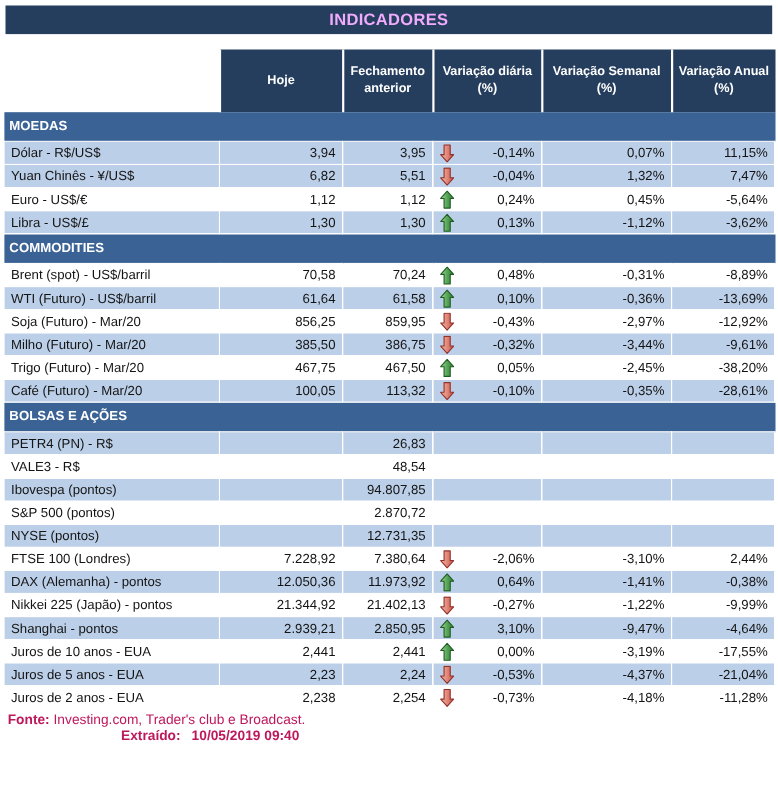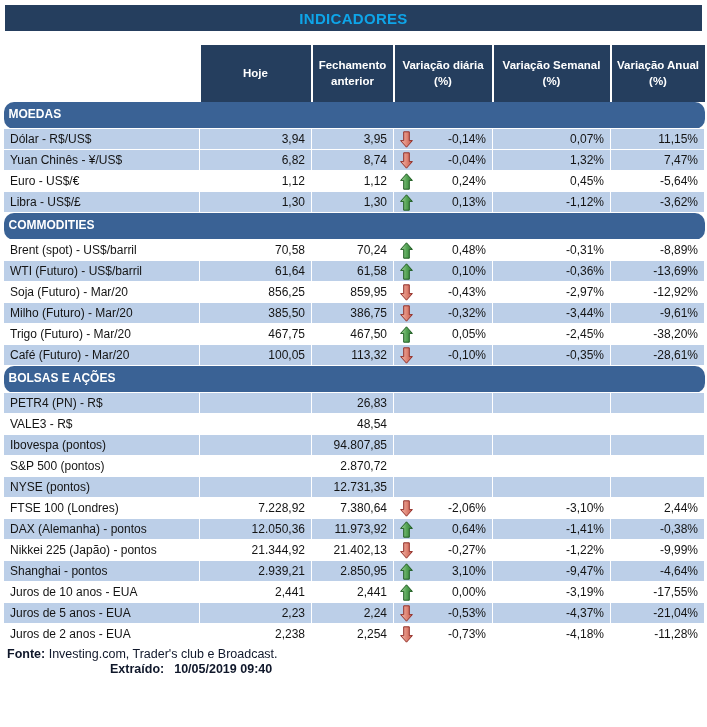--- a/index.html
+++ b/index.html
@@ -13,21 +13,21 @@
     width: 707px;
     height: 727px;
     box-sizing: border-box;
     padding: 5px 3px 0 3px;
     overflow: hidden;
   }
   .title-bar {
     margin: 0 2px 14px 2px;
     height: 26px;
     background: var(--navy, #253E5E);
-    color: #0ea5e9;
+    color: #f0abfc;
     font-weight: bold;
     font-size: 15px;
     letter-spacing: 0.3px;
     display: flex;
     align-items: center;
     justify-content: center;
   }
   table.indicators {
     width: 701px;
     border-collapse: collapse;
@@ -59,21 +59,20 @@
     border: none;
   }
   tr.section-row td {
     background: var(--section-blue, #3A6295);
     color: #ffffff;
     font-weight: bold;
     font-size: 12px;
     height: 24px;
     padding: 0 0 2px 5px;
     vertical-align: middle;
-    border-radius: 10px;
   }
   tr.data-row td {
     height: 20px;
     border: 1px solid #ffffff;
     padding: 0 6px;
     vertical-align: middle;
     white-space: nowrap;
     overflow: hidden;
   }
   tr.data-row.shaded td { background: var(--row-light, #BCCFE8); }
@@ -93,21 +92,21 @@
     width: 14px;
     height: 18px;
     display: inline-flex;
     align-items: center;
   }
   td.c-diaria .arrow svg { display: block; }
   .footer {
     margin-top: 2px;
     padding-left: 4px;
     font-size: 12.5px;
-    color: #0f172a;
+    color: #be185d;
     line-height: 1.22;
   }
   .footer .bold { font-weight: bold; }
   .footer .line2 { padding-left: 103px; font-weight: bold; }
   .footer .gap { display: inline-block; width: 10px; }
 </style>
 </head>
 <body>
 
 <svg width="0" height="0" style="position:absolute" aria-hidden="true">
@@ -171,21 +170,21 @@
               </span>
               <span class="num">-0,14%</span>
             </span>
           </td>
           <td class="c-num">0,07%</td>
           <td class="c-num">11,15%</td>
         </tr>
         <tr class="data-row shaded">
           <td class="c-label">Yuan Chinês - ¥/US$</td>
           <td class="c-num">6,82</td>
-          <td class="c-num">8,74</td>
+          <td class="c-num">5,51</td>
           <td class="c-diaria">
             <span class="cellwrap">
               <span class="arrow">
                 <svg width="13" height="17" viewBox="0 0 13 17">
                   <use href="#arrow-down-shape"></use>
                 </svg>
               </span>
               <span class="num">-0,04%</span>
             </span>
           </td>

